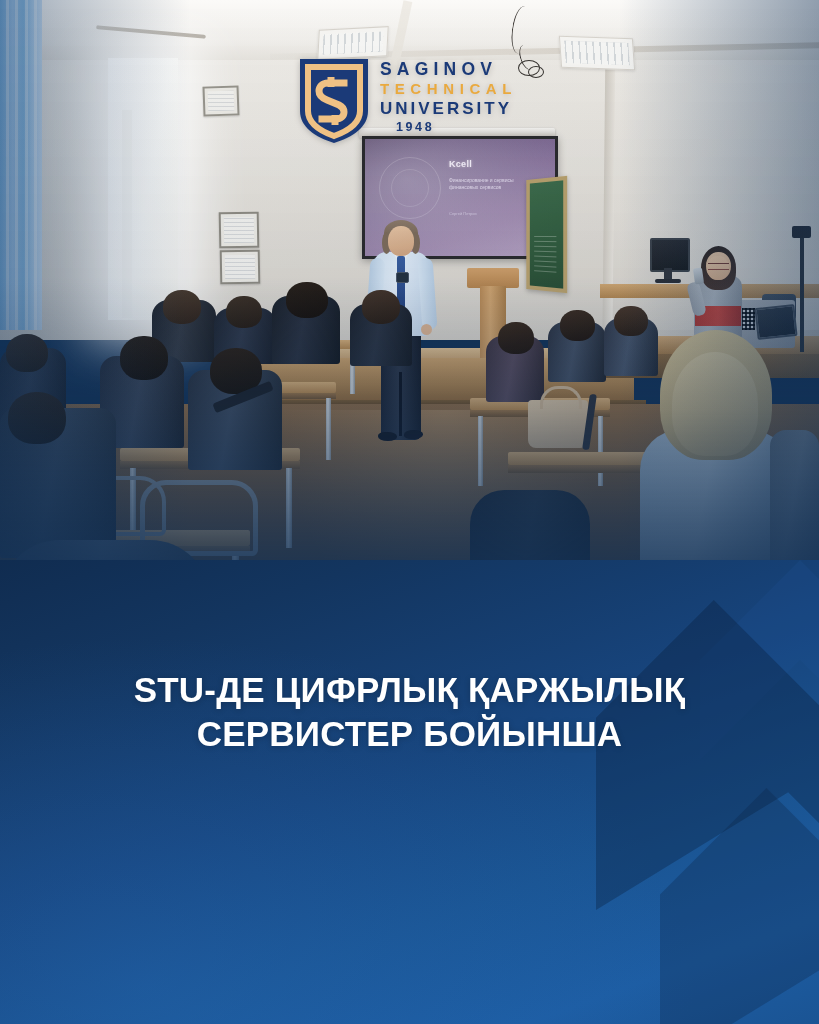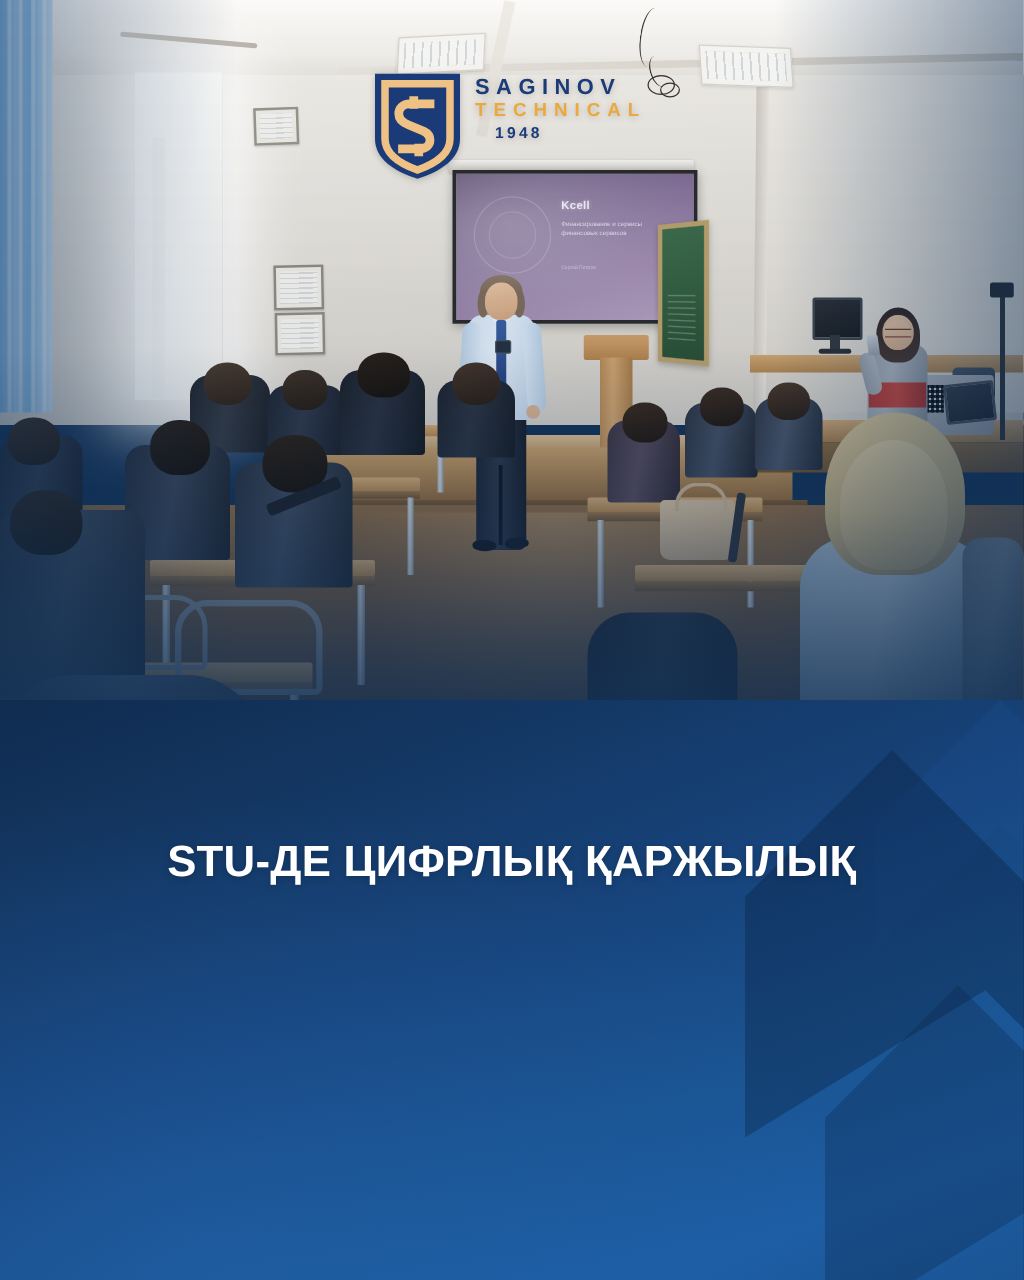--- a/index.html
+++ b/index.html
@@ -445,22 +445,24 @@
     <svg class="shield" viewBox="0 0 72 88">
       <path d="M2 2 H70 V54 C70 70 55 80 36 86 C17 80 2 70 2 54 Z" fill="#1b3a78"></path>
       <path d="M10 10 H62 V54 C62 66 50 74 36 79 C22 74 10 66 10 54 Z" fill="none" stroke="#efc184" stroke-width="6"></path>
       <path d="M46 26 H30 C24 26 21 30 21 34 C21 38 24 41 29 43 L41 48
                C45 50 46 52 46 55 C46 59 43 62 38 62 H24" fill="none" stroke="#efc184" stroke-width="7" stroke-linecap="square"></path>
       <path d="M33 20 L33 30 M37 58 L37 68" stroke="#efc184" stroke-width="7"></path>
     </svg>
     <div class="logo-text">
       <div class="l-saginov">SAGINOV</div>
       <div class="l-technical">TECHNICAL</div>
+      <div class="l-university">UNIVERSITY</div>
       <div class="l-year">1948</div>
     </div>
   </div>
 
   <div class="headline">
     <div>STU-ДЕ ЦИФРЛЫҚ ҚАРЖЫЛЫҚ</div>
+    <div>СЕРВИСТЕР БОЙЫНША</div>
   </div>
 
 
 </div>
 
 </body></html>

